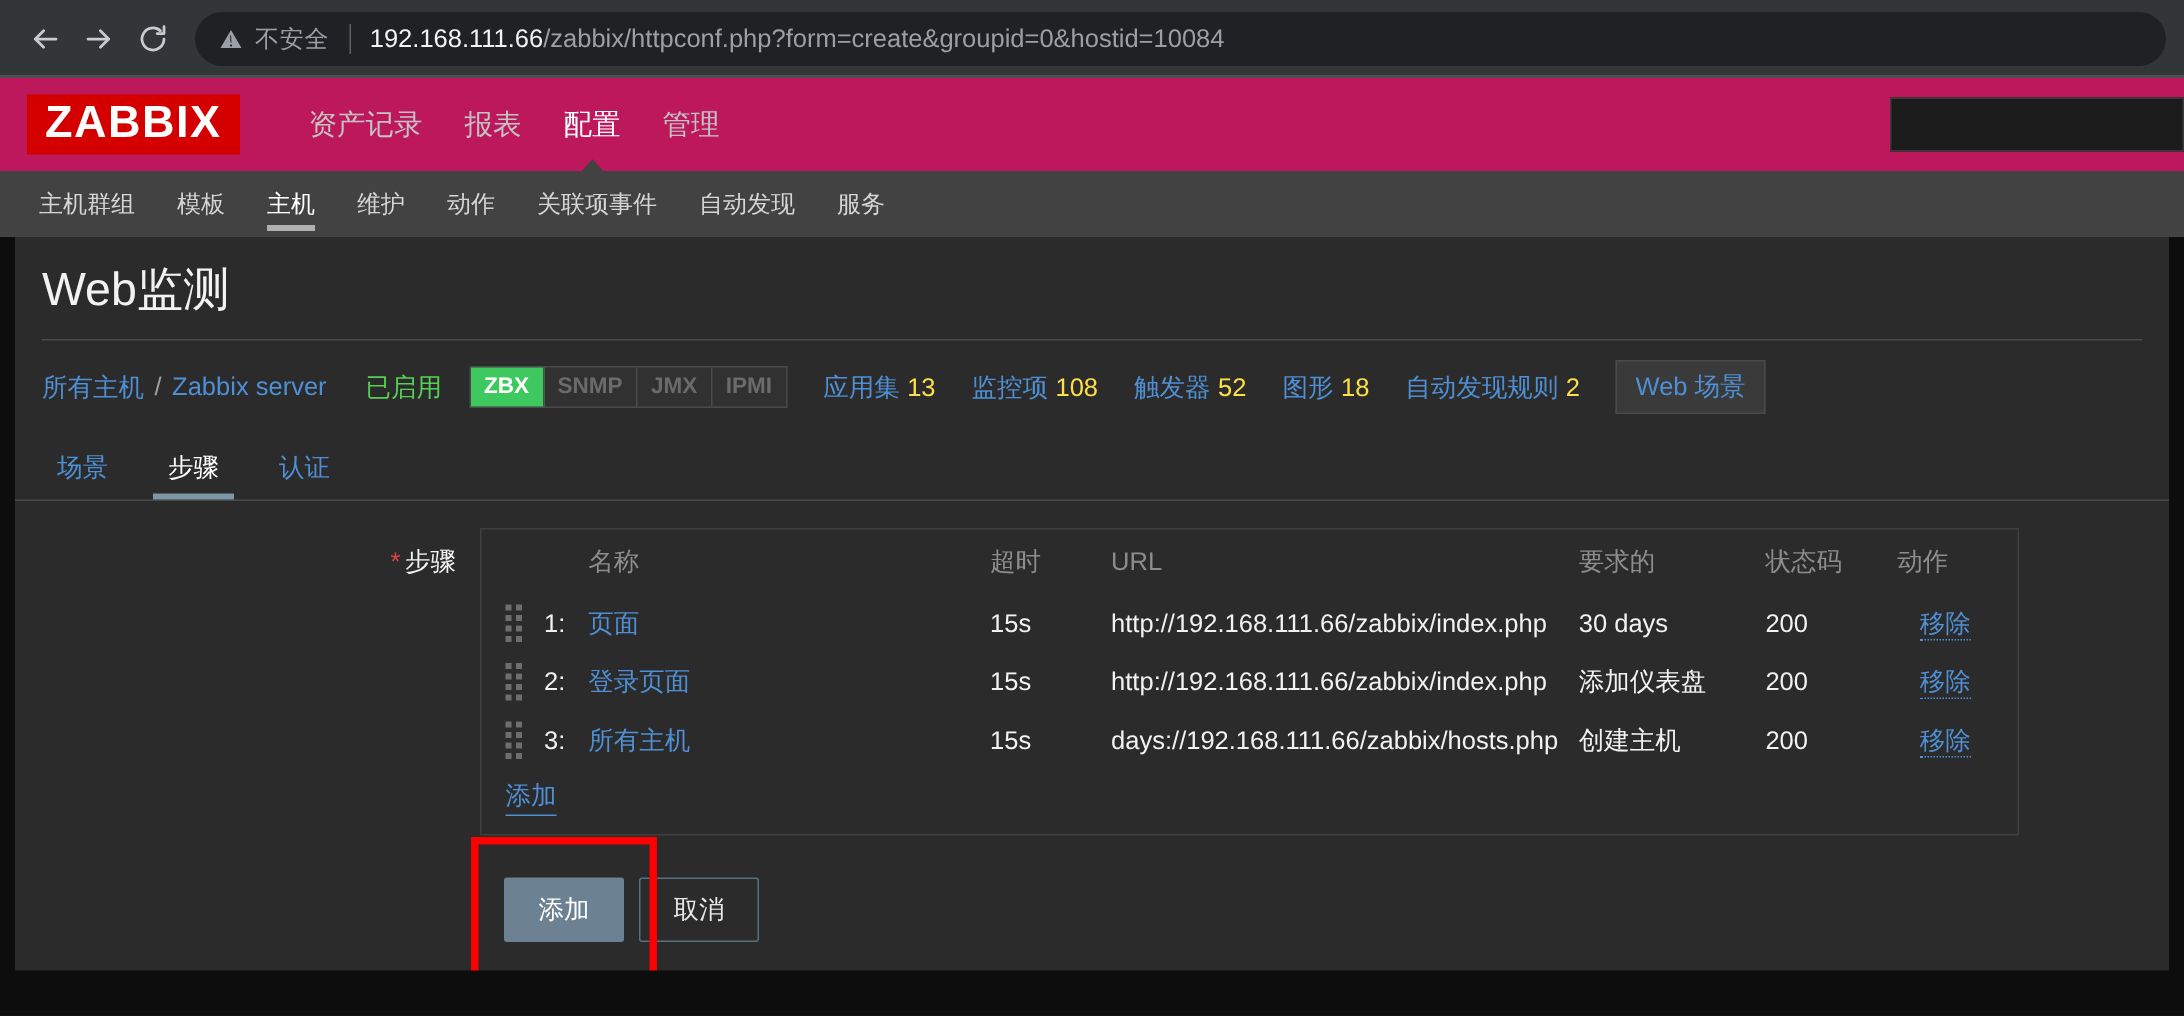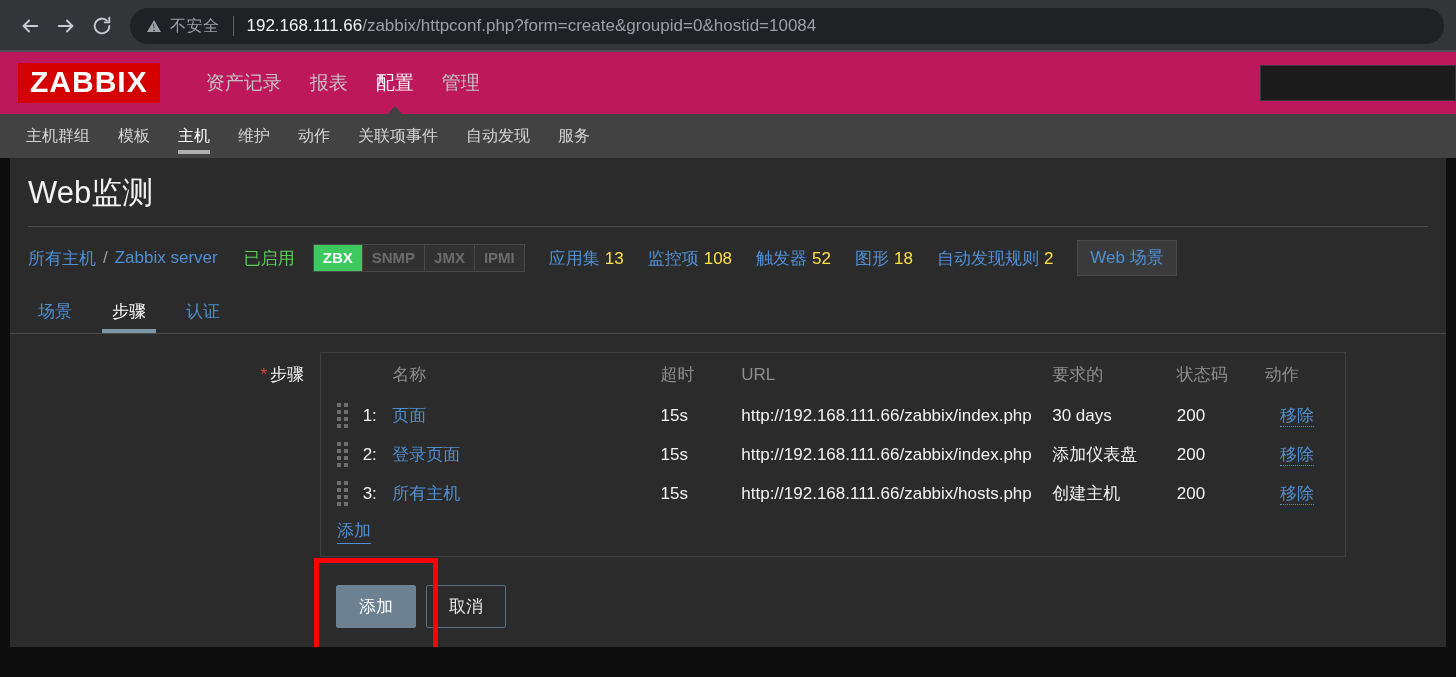--- a/index.html
+++ b/index.html
@@ -526,21 +526,21 @@
                     <i></i>
                     <i></i>
                     <i></i>
                     <i></i>
                     <i></i>
                   </span>
               </td>
               <td class="col-idx">3:</td>
               <td class="col-name"><span class="row-link">所有主机</span></td>
               <td class="col-timeout">15s</td>
-              <td class="col-url">http://192.168.111.66/zabbix/hosts.php</td>
+              <td class="col-url">days://192.168.111.66/zabbix/hosts.php</td>
               <td class="col-required">创建主机</td>
               <td class="col-status">200</td>
               <td class="col-action"><span class="remove-link">移除</span></td>
             </tr>
           </tbody>
         </table>
         <a class="add-link">添加</a>
       </div>
     </div>
 

